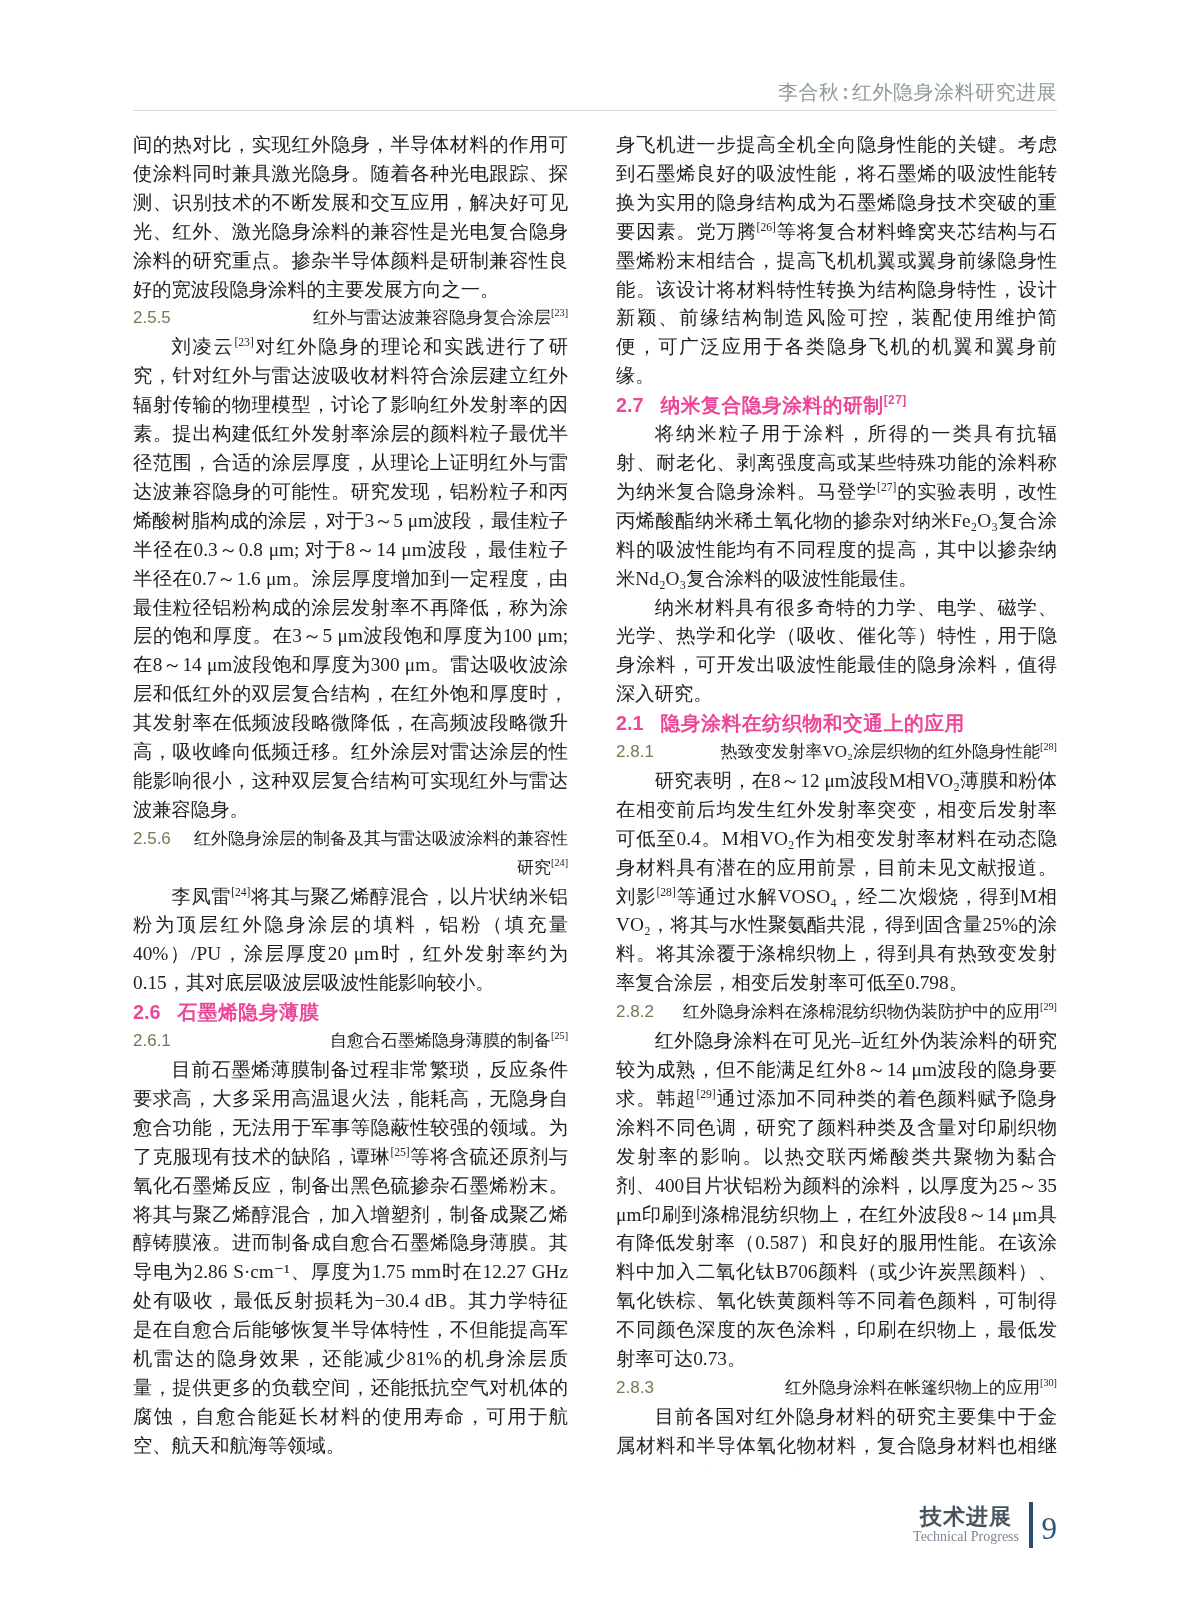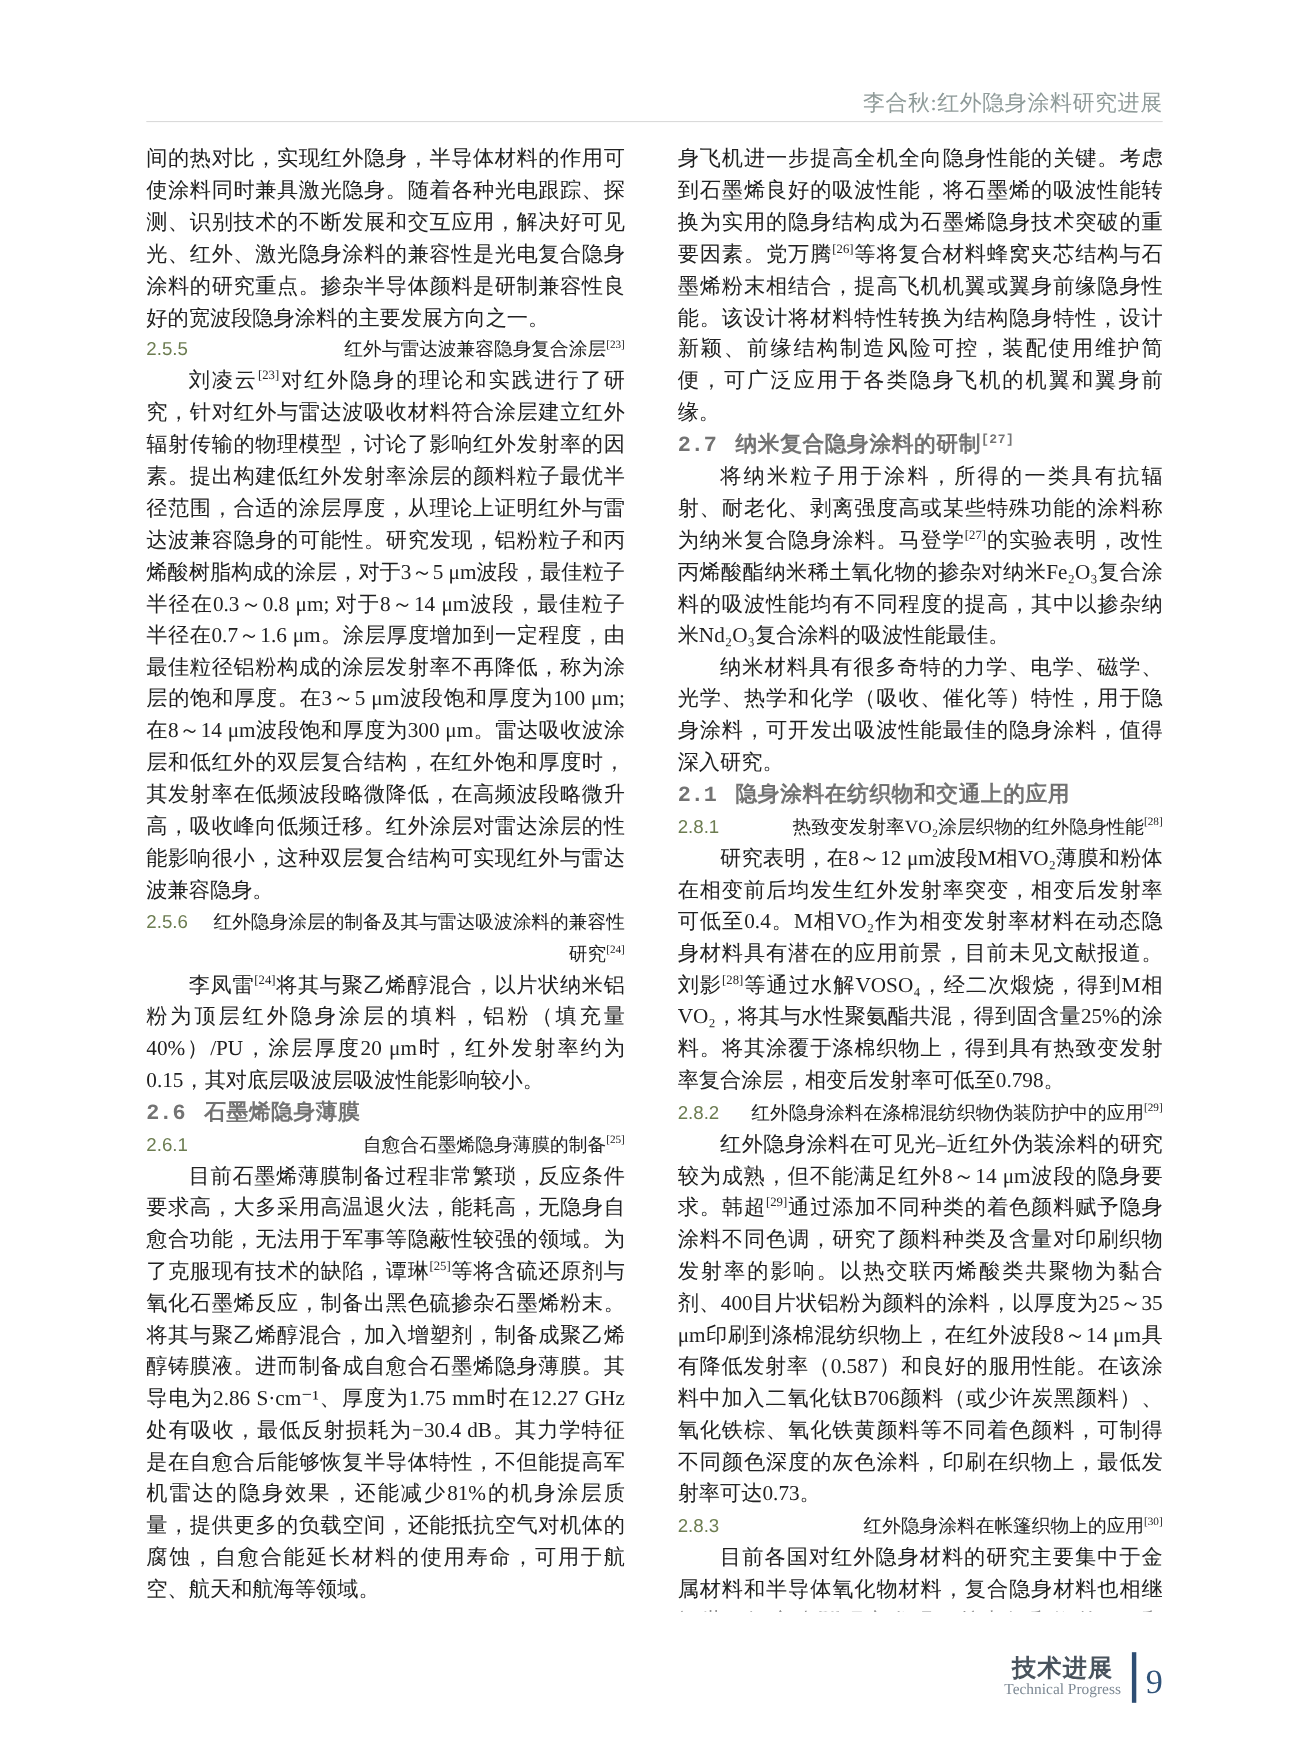--- a/index.html
+++ b/index.html
@@ -7,21 +7,21 @@
     position:relative;
     width:1187px;height:1600px;
     background:#ffffff;
     font-family:"Liberation Serif","DejaVu Serif",serif;
     color:#212121;
     overflow:hidden;
   }
   .running-head{
     position:absolute;top:82px;left:133px;width:924px;
     text-align:right;
-    font-family:Liberation Serif, serif;
+    font-family:Liberation Mono, monospace;
     font-size:20px;line-height:24px;
     color:#8f9b99;
     letter-spacing:0.5px;
   }
   .head-rule{
     position:absolute;top:110px;left:133px;width:924px;
     border-top:1.5px solid #dadada;
   }
   .content{
     position:absolute;left:133px;top:131px;width:924px;height:1334px;
@@ -37,23 +37,23 @@
     color:#212121;
   }
   .para.indent{text-indent:2em;}
   sup.ref{
     font-size:0.60em;
     line-height:0;
     vertical-align:super;
   }
   .h2{
     display:flex;
-    font-family:Liberation Mono, monospace;
+    font-family:Liberation Sans, sans-serif;
     font-weight:bold;
-    color:#737373;
+    color:#ec4899;
     font-size:19.8px;
     line-height:28.9px;
     text-align:right;
   }
   .h2 .hnum{margin-right:17px;flex:none;}
   .h2 .htitle{letter-spacing:0.5px;}
   .h3{
     display:flex;
     font-size:17px;
     line-height:28.9px;

